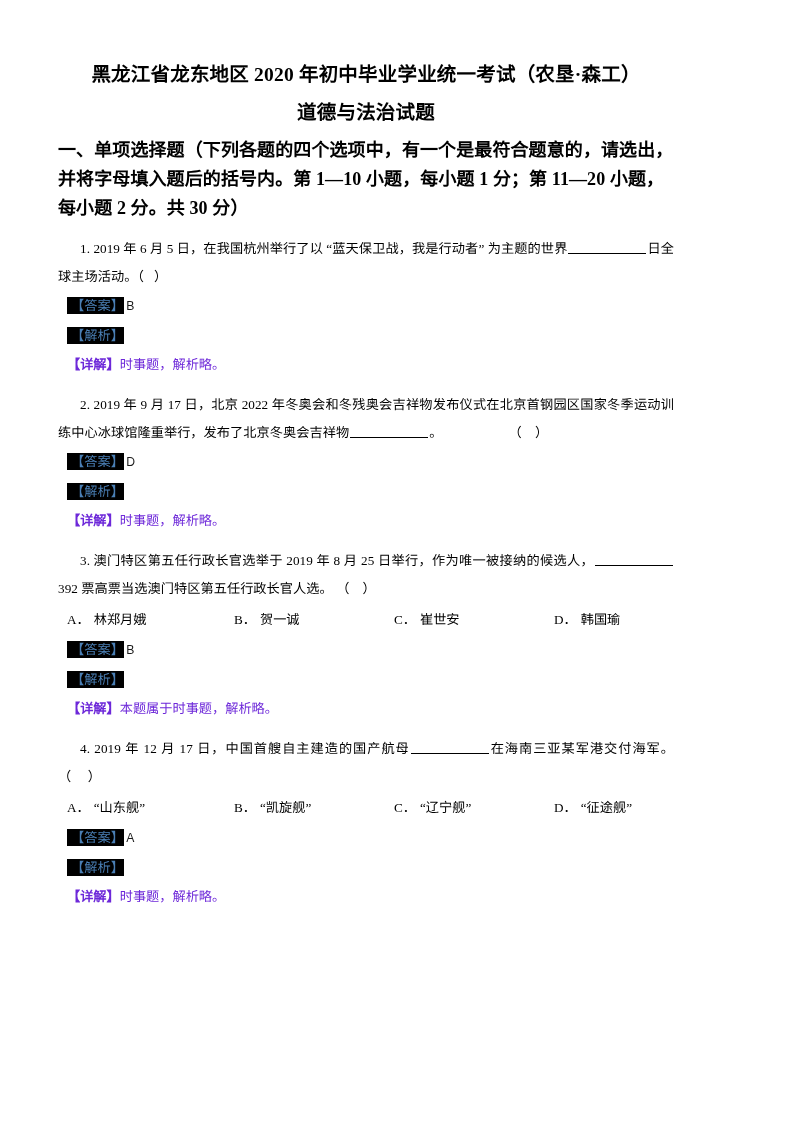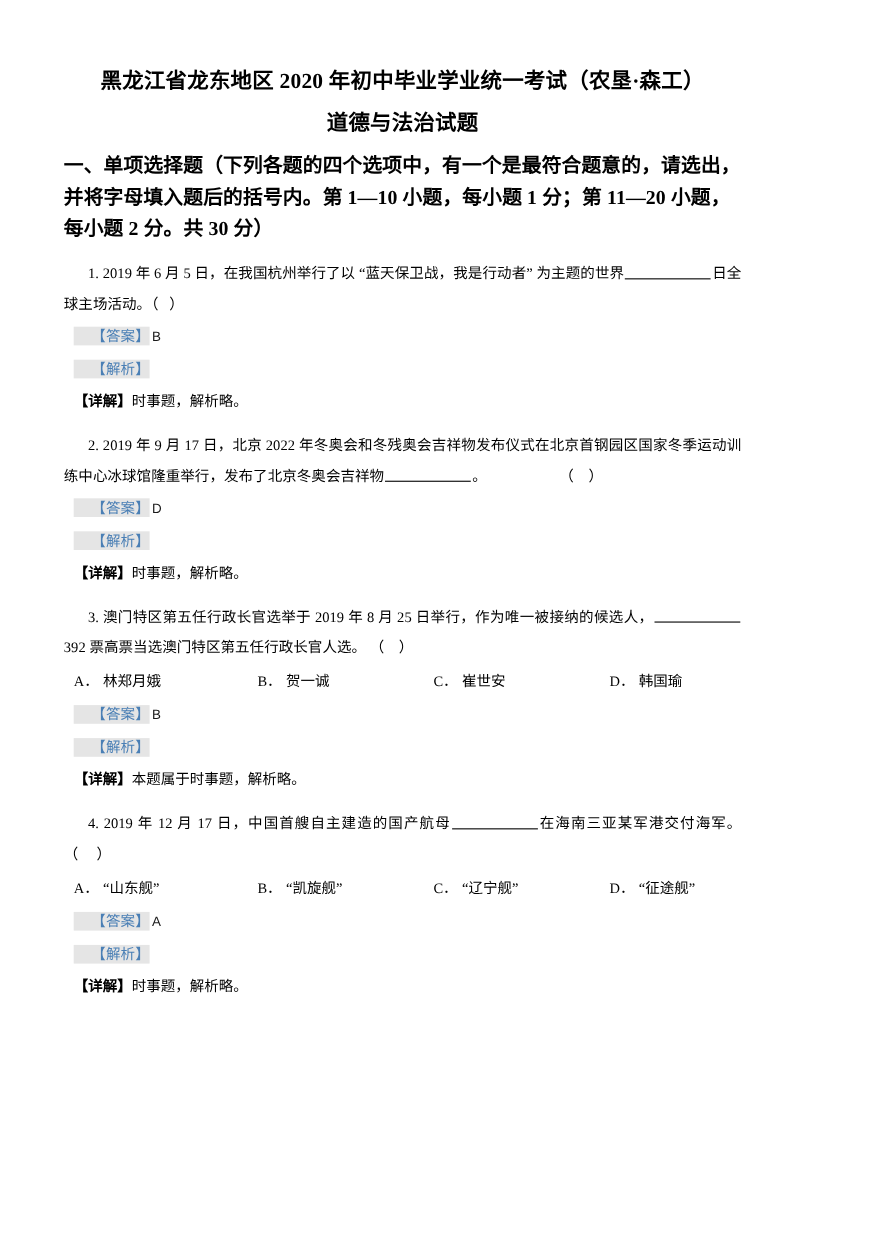--- a/index.html
+++ b/index.html
@@ -104,35 +104,35 @@
 
   
   .ans-line,
   .ana-line {
     font-size: 13.2px;
     line-height: 29px;
     text-indent: 9px;
   }
   .tag {
     color: #4a7fb5;
-    background: #e5e5e5;
-    padding: 1px 0 1px 16px;
+    background: #000000;
+    padding: 1px 0 1px 4px;
     letter-spacing: 0.1px;
   }
   .ans-letter {
     font-family: "Liberation Sans", sans-serif;
     font-size: 12.2px;
     color: #1a1a1a;
     margin-left: 2px;
   }
   .detail-line {
     font-size: 13.2px;
     line-height: 29px;
     text-indent: 9px;
-    color: #000000;
+    color: #6d28d9;
   }
   .detail-tag {
     font-weight: bold;
   }
 </style>
 </head>
 <body>
 
 <div class="page">
 

